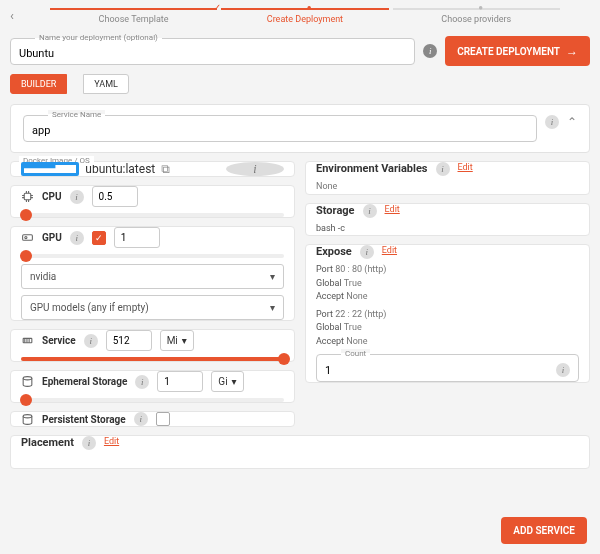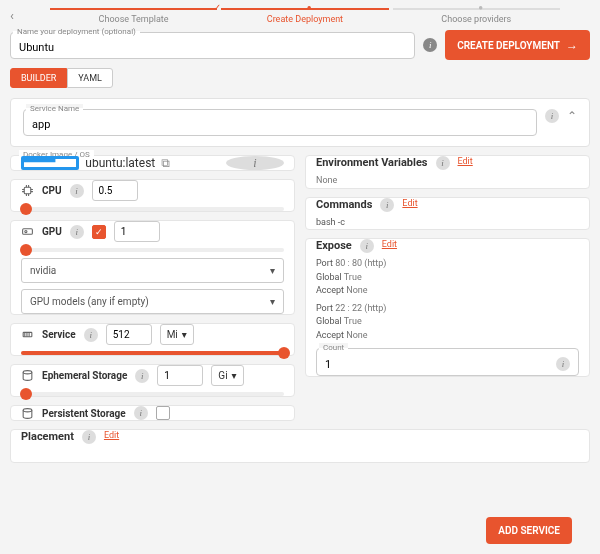--- a/index.html
+++ b/index.html
@@ -1,36 +1,36 @@
 <!DOCTYPE html>
 <html><head>
 <meta charset="utf-8">
 <style>
 *{box-sizing:border-box;margin:0;padding:0;font-family:-apple-system,BlinkMacSystemFont,"Segoe UI",Roboto,sans-serif}
 body{background:#f4f4f4;width:600px;height:554px;overflow:hidden;font-size:11px;color:#333}
 .page{padding:8px 10px}
-.stepper{display:flex;align-items:center;gap:4px;margin:0 0 6px 0;padding:0 30px}
+.stepper{display:flex;align-items:center;gap:4px;margin:0 0 12px 0;padding:0 30px}
 .back-chev{color:#888;font-size:13px;margin-right:6px;cursor:pointer}
 .step{flex:1;text-align:center;font-size:9px;color:#888}
 .step.active{color:#e8542e}
 .step-line{height:2px;background:#ddd;margin-bottom:4px;position:relative}
 .step.done .step-line,.step.active .step-line{background:#e8542e}
 .step.done .step-line::after{content:"✓";position:absolute;right:-4px;top:-6px;color:#e8542e;font-size:10px}
 .step.active .step-line::after{content:"●";position:absolute;right:46%;top:-5px;color:#e8542e;font-size:8px}
 .step.pending .step-line::after{content:"●";position:absolute;right:46%;top:-5px;color:#bbb;font-size:8px}
 .field-wrap{position:relative;border:1px solid #ccc;border-radius:4px;background:#fff;padding:8px 8px 4px}
-.field-label{position:absolute;top:-6px;left:2px;background:linear-gradient(#f4f4f4 50%,#fff 50%);padding:0 4px;font-size:8px;color:#888}
+.field-label{position:absolute;top:-6px;left:24px;background:linear-gradient(#f4f4f4 50%,#fff 50%);padding:0 4px;font-size:8px;color:#888}
 .field-wrap input{border:none;outline:none;width:100%;font-size:11px;background:transparent}
 .toprow{display:flex;align-items:center;gap:8px;margin-bottom:8px}
 .toprow .field-wrap{flex:1}
 .info-icon{width:14px;height:14px;border-radius:50%;background:#888;color:#fff;display:inline-flex;align-items:center;justify-content:center;font-size:9px;font-style:italic;font-family:serif}
 .info-icon.light{background:#ddd;color:#777}
 .btn-primary{background:#e8542e;color:#fff;border:none;border-radius:4px;padding:8px 12px;font-size:10px;font-weight:600;cursor:pointer;display:flex;align-items:center;gap:6px}
 .btn-primary .arrow{font-size:12px}
-.tabs{display:flex;gap:0;margin-bottom:10px}
+.tabs{display:flex;gap:16px;margin-bottom:10px}
 .tab{padding:4px 10px;font-size:9px;border:1px solid #ccc;background:#fff;cursor:pointer}
 .tab.active{background:#e8542e;color:#fff;border-color:#e8542e}
 .tab:first-child{border-radius:3px 0 0 3px}
 .tab:last-child{border-radius:0 3px 3px 0}
 .card{background:#fff;border:1px solid #e2e2e2;border-radius:4px;padding:10px 12px;margin-bottom:8px}
 .svc-head{display:flex;align-items:flex-start;gap:8px}
 .svc-head .field-wrap{flex:1}
 .chev{color:#888;font-size:12px;cursor:pointer}
 .cols{display:flex;gap:10px}
 .colL{flex:1;min-width:0}
@@ -52,21 +52,21 @@
 .chk.empty{background:#fff;border-color:#aaa;color:transparent}
 .sel{width:100%;border:1px solid #ccc;border-radius:3px;padding:6px 8px;font-size:10px;background:#fff;display:flex;justify-content:space-between;align-items:center;color:#555;margin-top:6px}
 .unit-sel{border:1px solid #ccc;border-radius:3px;padding:4px 6px;font-size:10px;display:flex;align-items:center;gap:4px;background:#fff}
 .rhead{display:flex;align-items:flex-start;gap:8px;margin-bottom:4px}
 .rhead b{font-size:11px}
 .edit-link{color:#e8542e;font-size:9px;text-decoration:underline;cursor:pointer}
 .rtext{font-size:9px;color:#777;line-height:1.5}
 .rtext .k{font-weight:400;color:#555}
 .count-wrap{margin-top:6px}
 .placement .rtext{line-height:1.6}
-.add-svc{position:fixed;bottom:10px;right:28px}
+.add-svc{position:fixed;bottom:10px;right:13px}
 svg.ico{width:13px;height:13px;stroke:#666;fill:none;stroke-width:2}
 </style>
 </head>
 <body>
 
 <div class="page">
   <div style="display:flex;align-items:flex-start">
     <span class="back-chev">‹</span>
     <div class="stepper" style="flex:1">
       <div class="step done">
@@ -220,21 +220,21 @@
         <div class="rhead">
           <b>Environment Variables</b>
           <span class="info-icon light">i</span>
           <a class="edit-link">Edit</a>
         </div>
         <div class="rtext">None</div>
       </div>
 
       <div class="seg">
         <div class="rhead">
-          <b>Commands</b>
+          <b>Storage</b>
           <span class="info-icon light">i</span>
           <a class="edit-link">Edit</a>
         </div>
         <div class="rtext"><span class="k">bash -c</span></div>
       </div>
 
       <div class="seg">
         <div class="rhead">
           <b>Expose</b>
           <span class="info-icon light">i</span>

